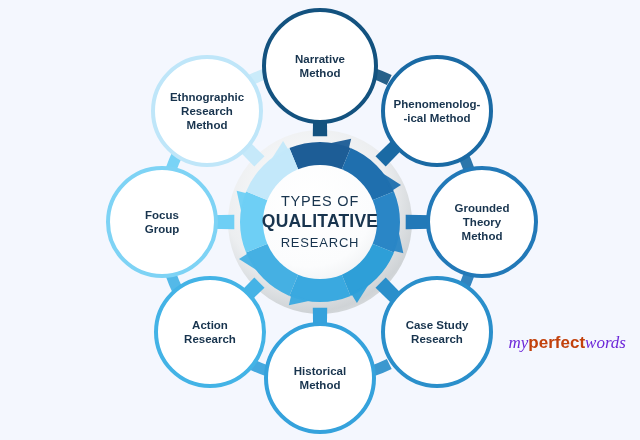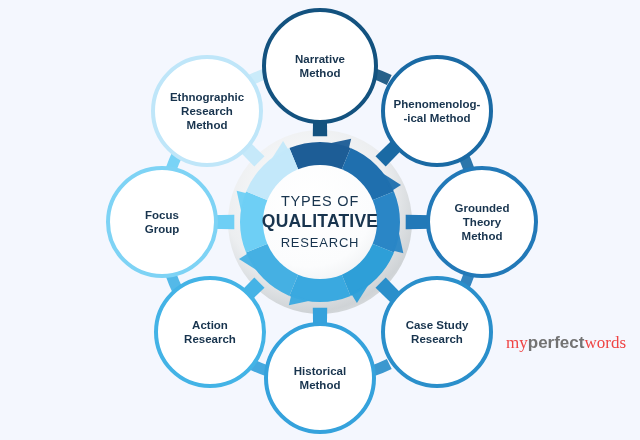--- a/index.html
+++ b/index.html
@@ -47,25 +47,26 @@
   #logo {
     position: absolute;
     right: 14px;
     bottom: 14px;
     font-family: "Liberation Serif", serif;
     font-size: 17px;
     white-space: nowrap;
     line-height: 1;
   }
   #logo .lg-my, #logo .lg-words {
-    color: #ef4444;
+    color: #6d28d9;
     font-family: "Liberation Serif", serif;
+    font-style: italic;
   }
   #logo .lg-perfect {
-    color: #737373;
+    color: #c2410c;
     font-weight: bold;
     font-family: "Liberation Sans", sans-serif;
   }
 </style>
 </head>
 <body>
 
 <div id="stage">
 
   <svg id="diagram-svg" width="640" height="440" viewBox="0 0 640 440">

